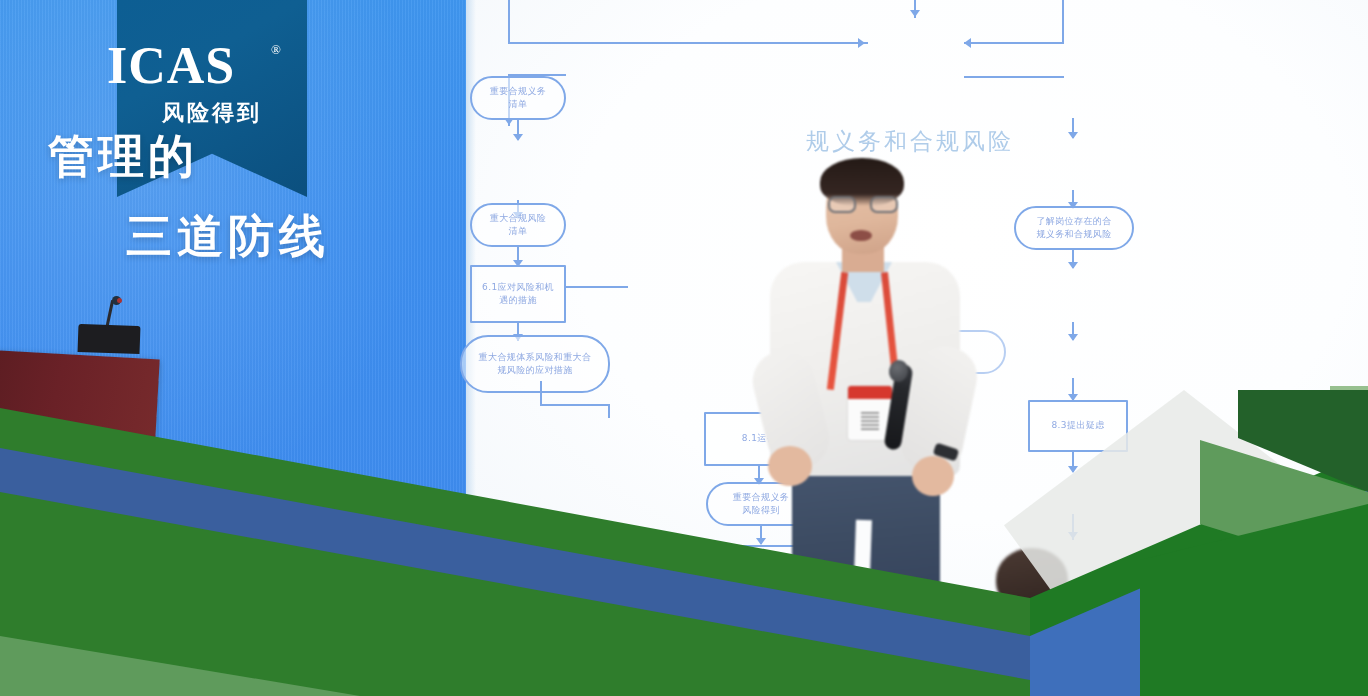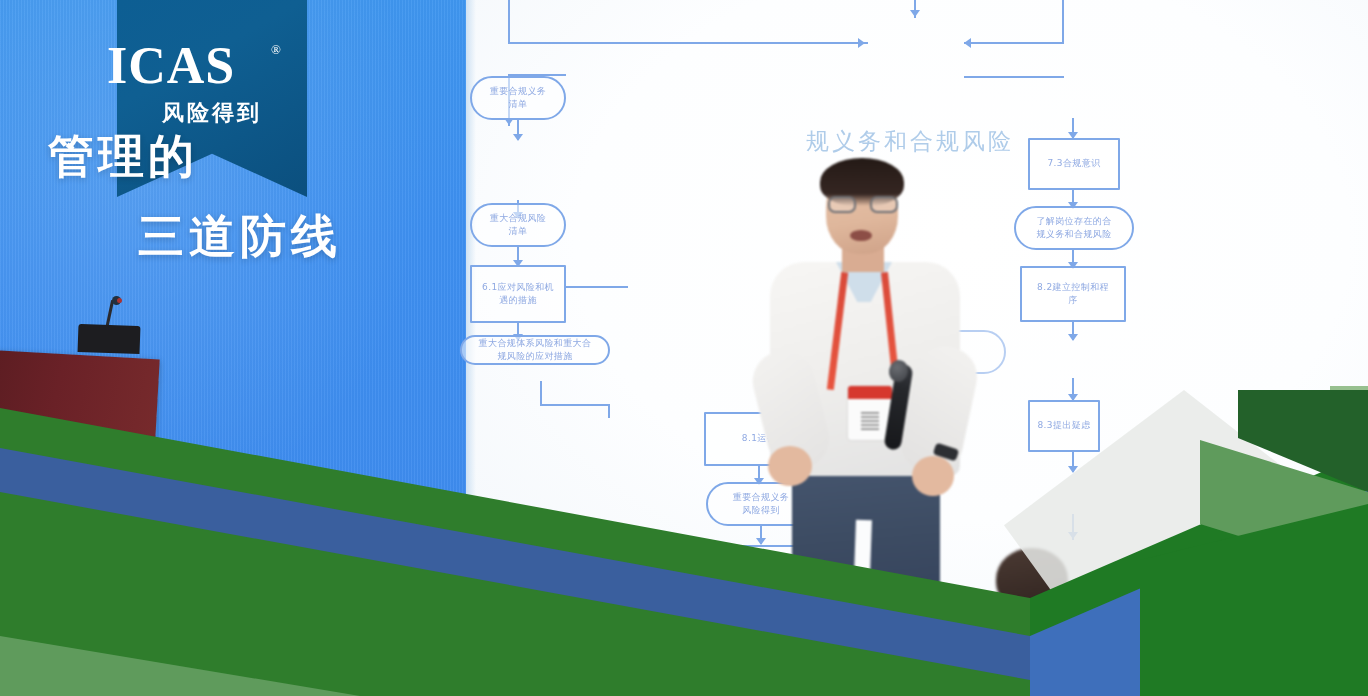--- a/index.html
+++ b/index.html
@@ -358,21 +358,20 @@
   .wall-headline-2 {
     position: absolute;
     left: 126px; top: 206px;
     font-family: "DejaVu Sans", sans-serif;
     font-size: 46px;
     font-weight: 700;
     color: #ffffff;
     letter-spacing: 5px;
     white-space: nowrap;
     text-shadow: 0 2px 6px rgba(0,0,0,.20);
-    margin-left: 12px;
   }
 
   
   .band {
     position: absolute;
     left: 0; top: 0;
     width: 1368px; height: 696px;
     pointer-events: none;
   }
 
@@ -428,54 +427,52 @@
 
     <div class="node term" style="left:4px;top:203px;width:96px;height:44px;">重大合规风险<br>清单</div>
     <div class="edge v" style="left:51px;top:247px;height:18px;"></div>
     <div class="arrow" style="left:47px;top:260px;"></div>
 
     <div class="node proc" style="left:4px;top:265px;width:96px;height:58px;">6.1应对风险和机<br>遇的措施</div>
     <div class="edge h" style="left:100px;top:286px;width:62px;"></div>
     <div class="edge v" style="left:51px;top:323px;height:18px;"></div>
     <div class="arrow" style="left:47px;top:334px;"></div>
 
-    <div class="node term" style="left:-6px;top:335px;width:150px;height:30px;">重大合规体系风险和重大合<br>规风险的应对措施</div>
+    <div class="node term" style="left:-6px;top:335px;width:150px;height:58px;">重大合规体系风险和重大合<br>规风险的应对措施</div>
     <div class="edge v" style="left:74px;top:381px;height:24px;"></div>
     <div class="edge h" style="left:74px;top:404px;width:70px;"></div>
     <div class="edge v" style="left:142px;top:404px;height:14px;"></div>
 
     <div class="node proc" style="left:238px;top:412px;width:110px;height:54px;">8.1运行</div>
     <div class="edge v" style="left:292px;top:466px;height:18px;"></div>
     <div class="arrow" style="left:288px;top:478px;"></div>
 
     <div class="node term" style="left:240px;top:482px;width:110px;height:44px;">重要合规义务<br>风险得到</div>
     <div class="edge v" style="left:294px;top:526px;height:18px;"></div>
     <div class="arrow" style="left:290px;top:538px;"></div>
 
     <div class="node proc" style="left:244px;top:545px;width:110px;height:55px;">9.1监视测量<br>评价</div>
 
     <div class="edge v" style="left:606px;top:118px;height:20px;"></div>
     <div class="arrow" style="left:602px;top:132px;"></div>
 
-    <div class="node proc" style="left:562px;top:138px;width:92px;height:52px;">7.3合规意识</div>
     <div class="edge v" style="left:606px;top:190px;height:18px;"></div>
     <div class="arrow" style="left:602px;top:202px;"></div>
 
     <div class="node term" style="left:548px;top:206px;width:120px;height:44px;">了解岗位存在的合<br>规义务和合规风险</div>
     <div class="edge v" style="left:606px;top:250px;height:18px;"></div>
     <div class="arrow" style="left:602px;top:262px;"></div>
 
-    <div class="node proc" style="left:554px;top:266px;width:106px;height:56px;">8.2建立控制和程<br>序</div>
     <div class="edge v" style="left:606px;top:322px;height:18px;"></div>
     <div class="arrow" style="left:602px;top:334px;"></div>
 
     <div class="edge v" style="left:606px;top:378px;height:22px;"></div>
     <div class="arrow" style="left:602px;top:394px;"></div>
 
-    <div class="node proc" style="left:562px;top:400px;width:72px;height:52px;">8.3提出疑虑</div>
+    <div class="node proc" style="left:562px;top:400px;width:100px;height:52px;">8.3提出疑虑</div>
     <div class="edge v" style="left:606px;top:452px;height:20px;"></div>
     <div class="arrow" style="left:602px;top:466px;"></div>
 
     <div class="edge v" style="left:606px;top:514px;height:26px;"></div>
     <div class="arrow" style="left:602px;top:532px;"></div>
 
     <div class="node term" style="left:420px;top:330px;width:120px;height:44px;opacity:.55;"></div>
   </div>
 
   <div class="mic-stand"></div>

